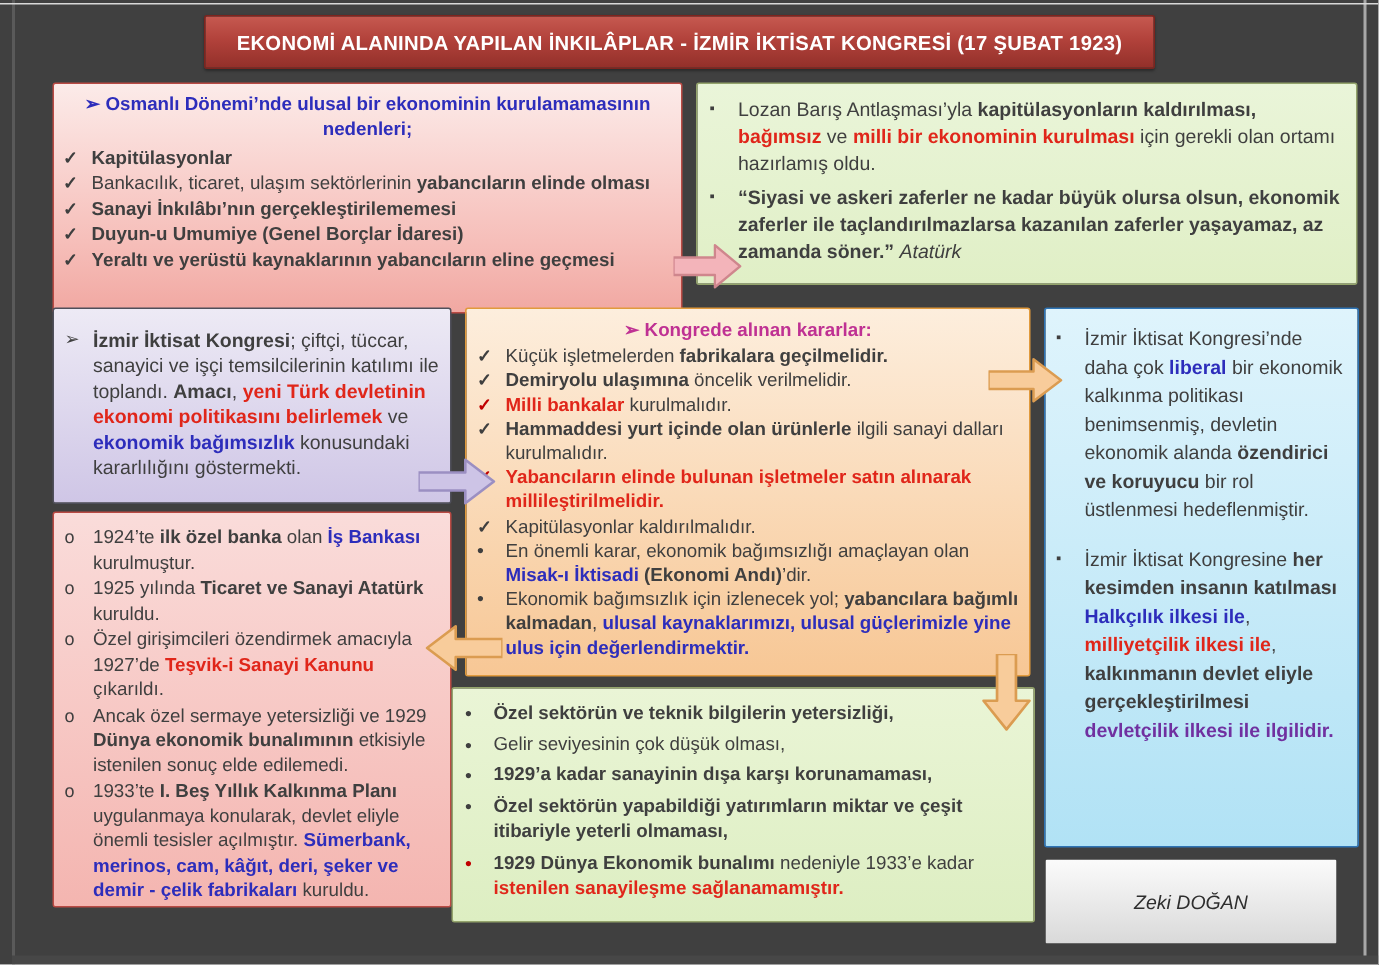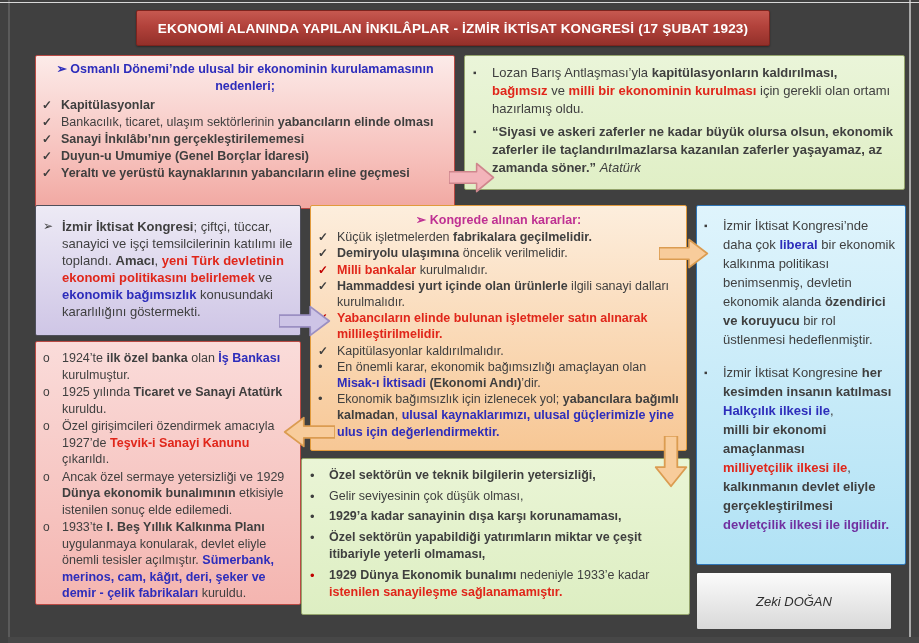--- a/index.html
+++ b/index.html
@@ -251,21 +251,20 @@
 
   <div class="box box-principles">
     <div>
         <div class="li">
           <span class="blt blt-square">▪</span>
           <span class="txt"><span class="sg-n">İzmir İktisat Kongresi’nde daha çok </span><span class="sg-blue">liberal</span><span class="sg-n"> bir ekonomik kalkınma politikası benimsenmiş, devletin ekonomik alanda </span><span class="sg-b">özendirici ve koruyucu</span><span class="sg-n"> bir rol üstlenmesi hedeflenmiştir.</span></span>
         </div>
         <div class="li">
           <span class="blt blt-square">▪</span>
           <span class="txt"><span class="sg-n">İzmir İktisat Kongresine </span><span class="sg-b">her kesimden insanın katılması </span><span class="sg-blue">Halkçılık ilkesi ile</span><span class="sg-n">,
-</span><span class="sg-b">milli bir ekonomi amaçlanması
 </span><span class="sg-red">milliyetçilik ilkesi ile</span><span class="sg-n">,
 </span><span class="sg-b">kalkınmanın devlet eliyle gerçekleştirilmesi </span><span class="sg-purp">devletçilik ilkesi ile ilgilidir.</span></span>
         </div>
       </div>
   </div>
 
   <div class="box box-author">
     <div class="a1">Zeki DOĞAN</div>
   </div>
 

